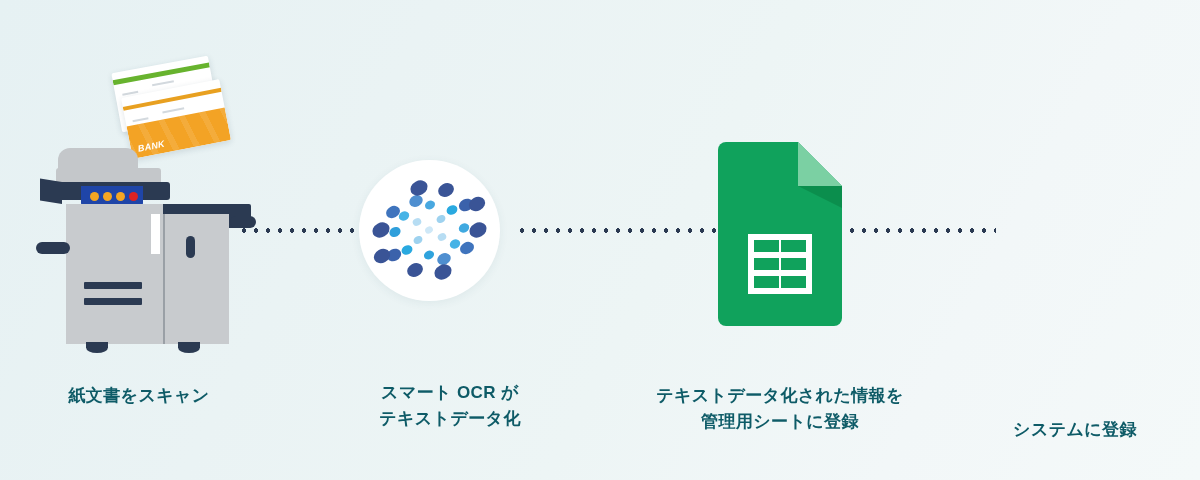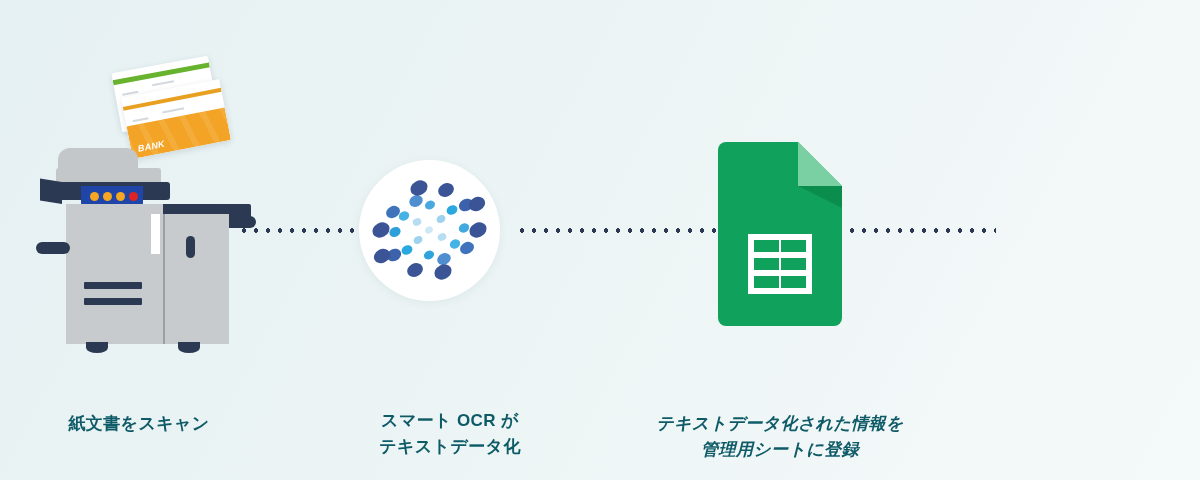--- a/index.html
+++ b/index.html
@@ -298,25 +298,24 @@
   
   .caption {
     position: absolute;
     text-align: center;
     color: #0e5b67;
     font-size: 17px;
     font-weight: bold;
     line-height: 1.55;
     letter-spacing: 0.4px;
     white-space: pre-line;
-    margin-top: 28px;
   }
   #cap-1 { left: 0px;   top: 383px; width: 278px; }
   #cap-2 { left: 300px; top: 380px; width: 300px; }
-  #cap-3 { left: 590px; top: 383px; width: 380px; font-style: italic; }
+  #cap-3 { left: 590px; top: 383px; width: 380px; }
   #cap-4 { left: 950px; top: 417px; width: 250px; }
 </style>
 </head>
 <body>
 
 <div id="canvas">
 
   <div class="connector" id="conn-1"></div>
   <div class="connector" id="conn-2"></div>
   <div class="connector" id="conn-3"></div>
@@ -414,14 +413,15 @@
       <rect x="63" y="134" width="25" height="12" fill="#10a25c"></rect>
     </svg>
   </div>
 
 
   <div class="caption" id="cap-1">紙文書をスキャン</div>
   <div class="caption" id="cap-2">スマート OCR が
 テキストデータ化</div>
   <div class="caption" id="cap-3">テキストデータ化された情報を
 管理用シートに登録</div>
+  <div class="caption" id="cap-4">システムに登録</div>
 
 </div>
 
 </body></html>

